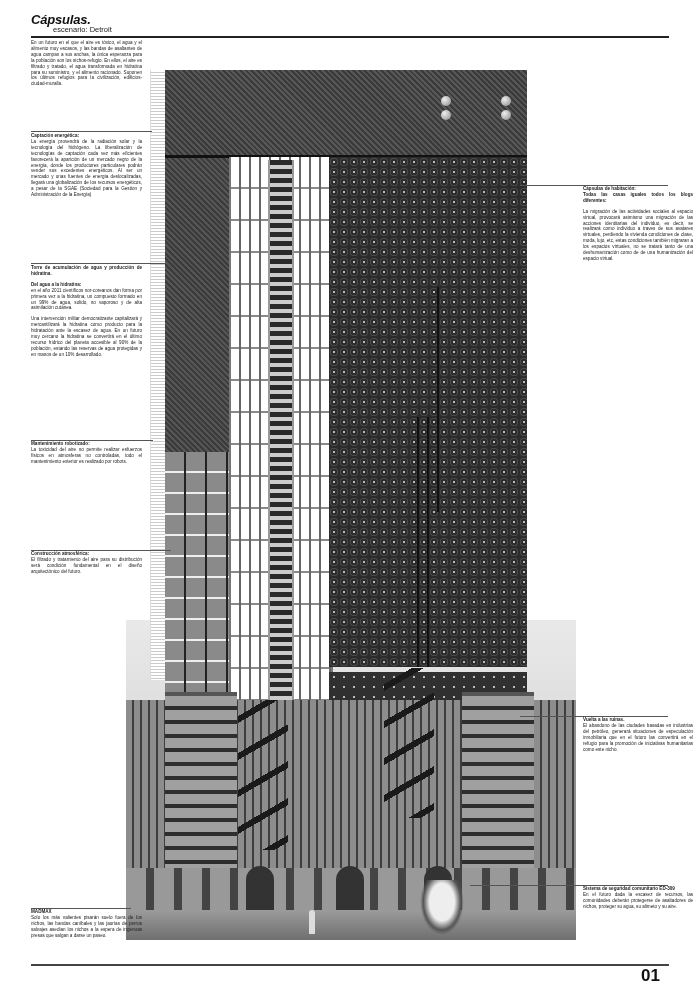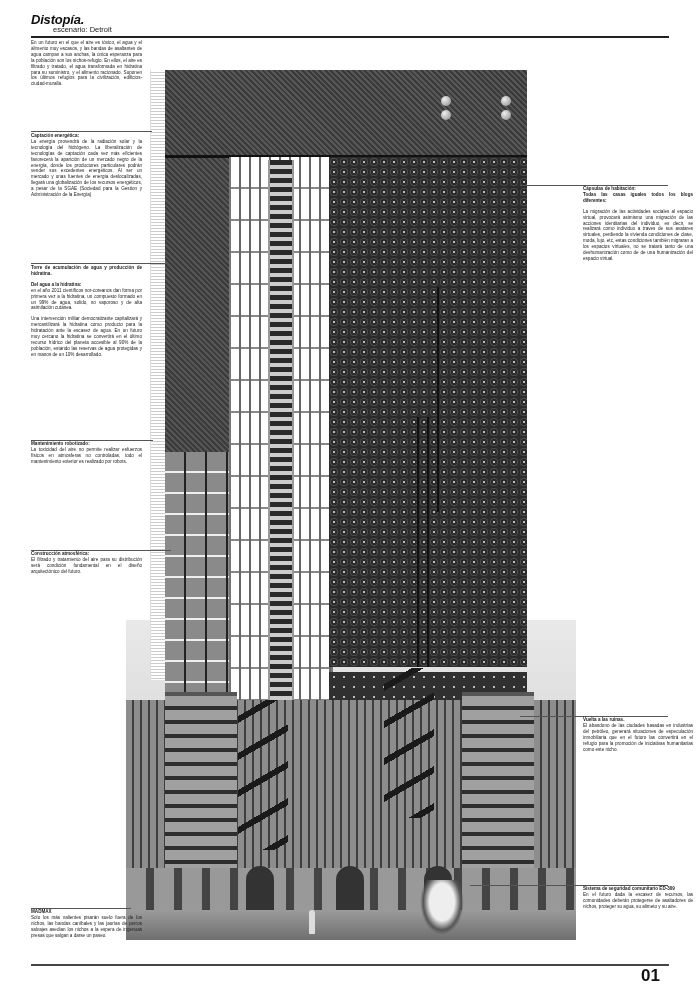--- a/index.html
+++ b/index.html
@@ -44,21 +44,21 @@
     repeating-linear-gradient(90deg,#999 0 20px,#444 20px 28px);}
   .arch{position:absolute;top:866px;width:28px;height:44px;border-radius:14px 14px 0 0;background:#333;}
   .ground{left:126px;top:910px;width:450px;height:30px;background:linear-gradient(#9b9b9b,#6f6f6f);}
   .stairs{position:absolute;width:50px;height:150px;background:repeating-linear-gradient(150deg,transparent 0 14px,#1a1a1a 14px 20px,transparent 20px 32px);}
   .robot{left:420px;top:880px;width:44px;height:55px;background:radial-gradient(ellipse at 50% 40%,#eee 0 40%,#555 60%,transparent 70%);}
   .person{left:309px;top:910px;width:6px;height:24px;background:#ddd;border-radius:3px 3px 0 0;}
 </style>
 </head>
 <body>
 
-<div class="title">Distopía.</div>
+<div class="title">Cápsulas.</div>
 <div class="subtitle">escenario: Detroit</div>
 <div class="topline"></div>
 
 <div>
   <div class="bld sky"></div>
   <div class="bld ruler"></div>
   <div class="bld leftTowerDark"></div>
   <div class="bld topCap">
     <div class="sphere" style="left:276px;top:26px"></div>
     <div class="sphere" style="left:276px;top:40px"></div>

